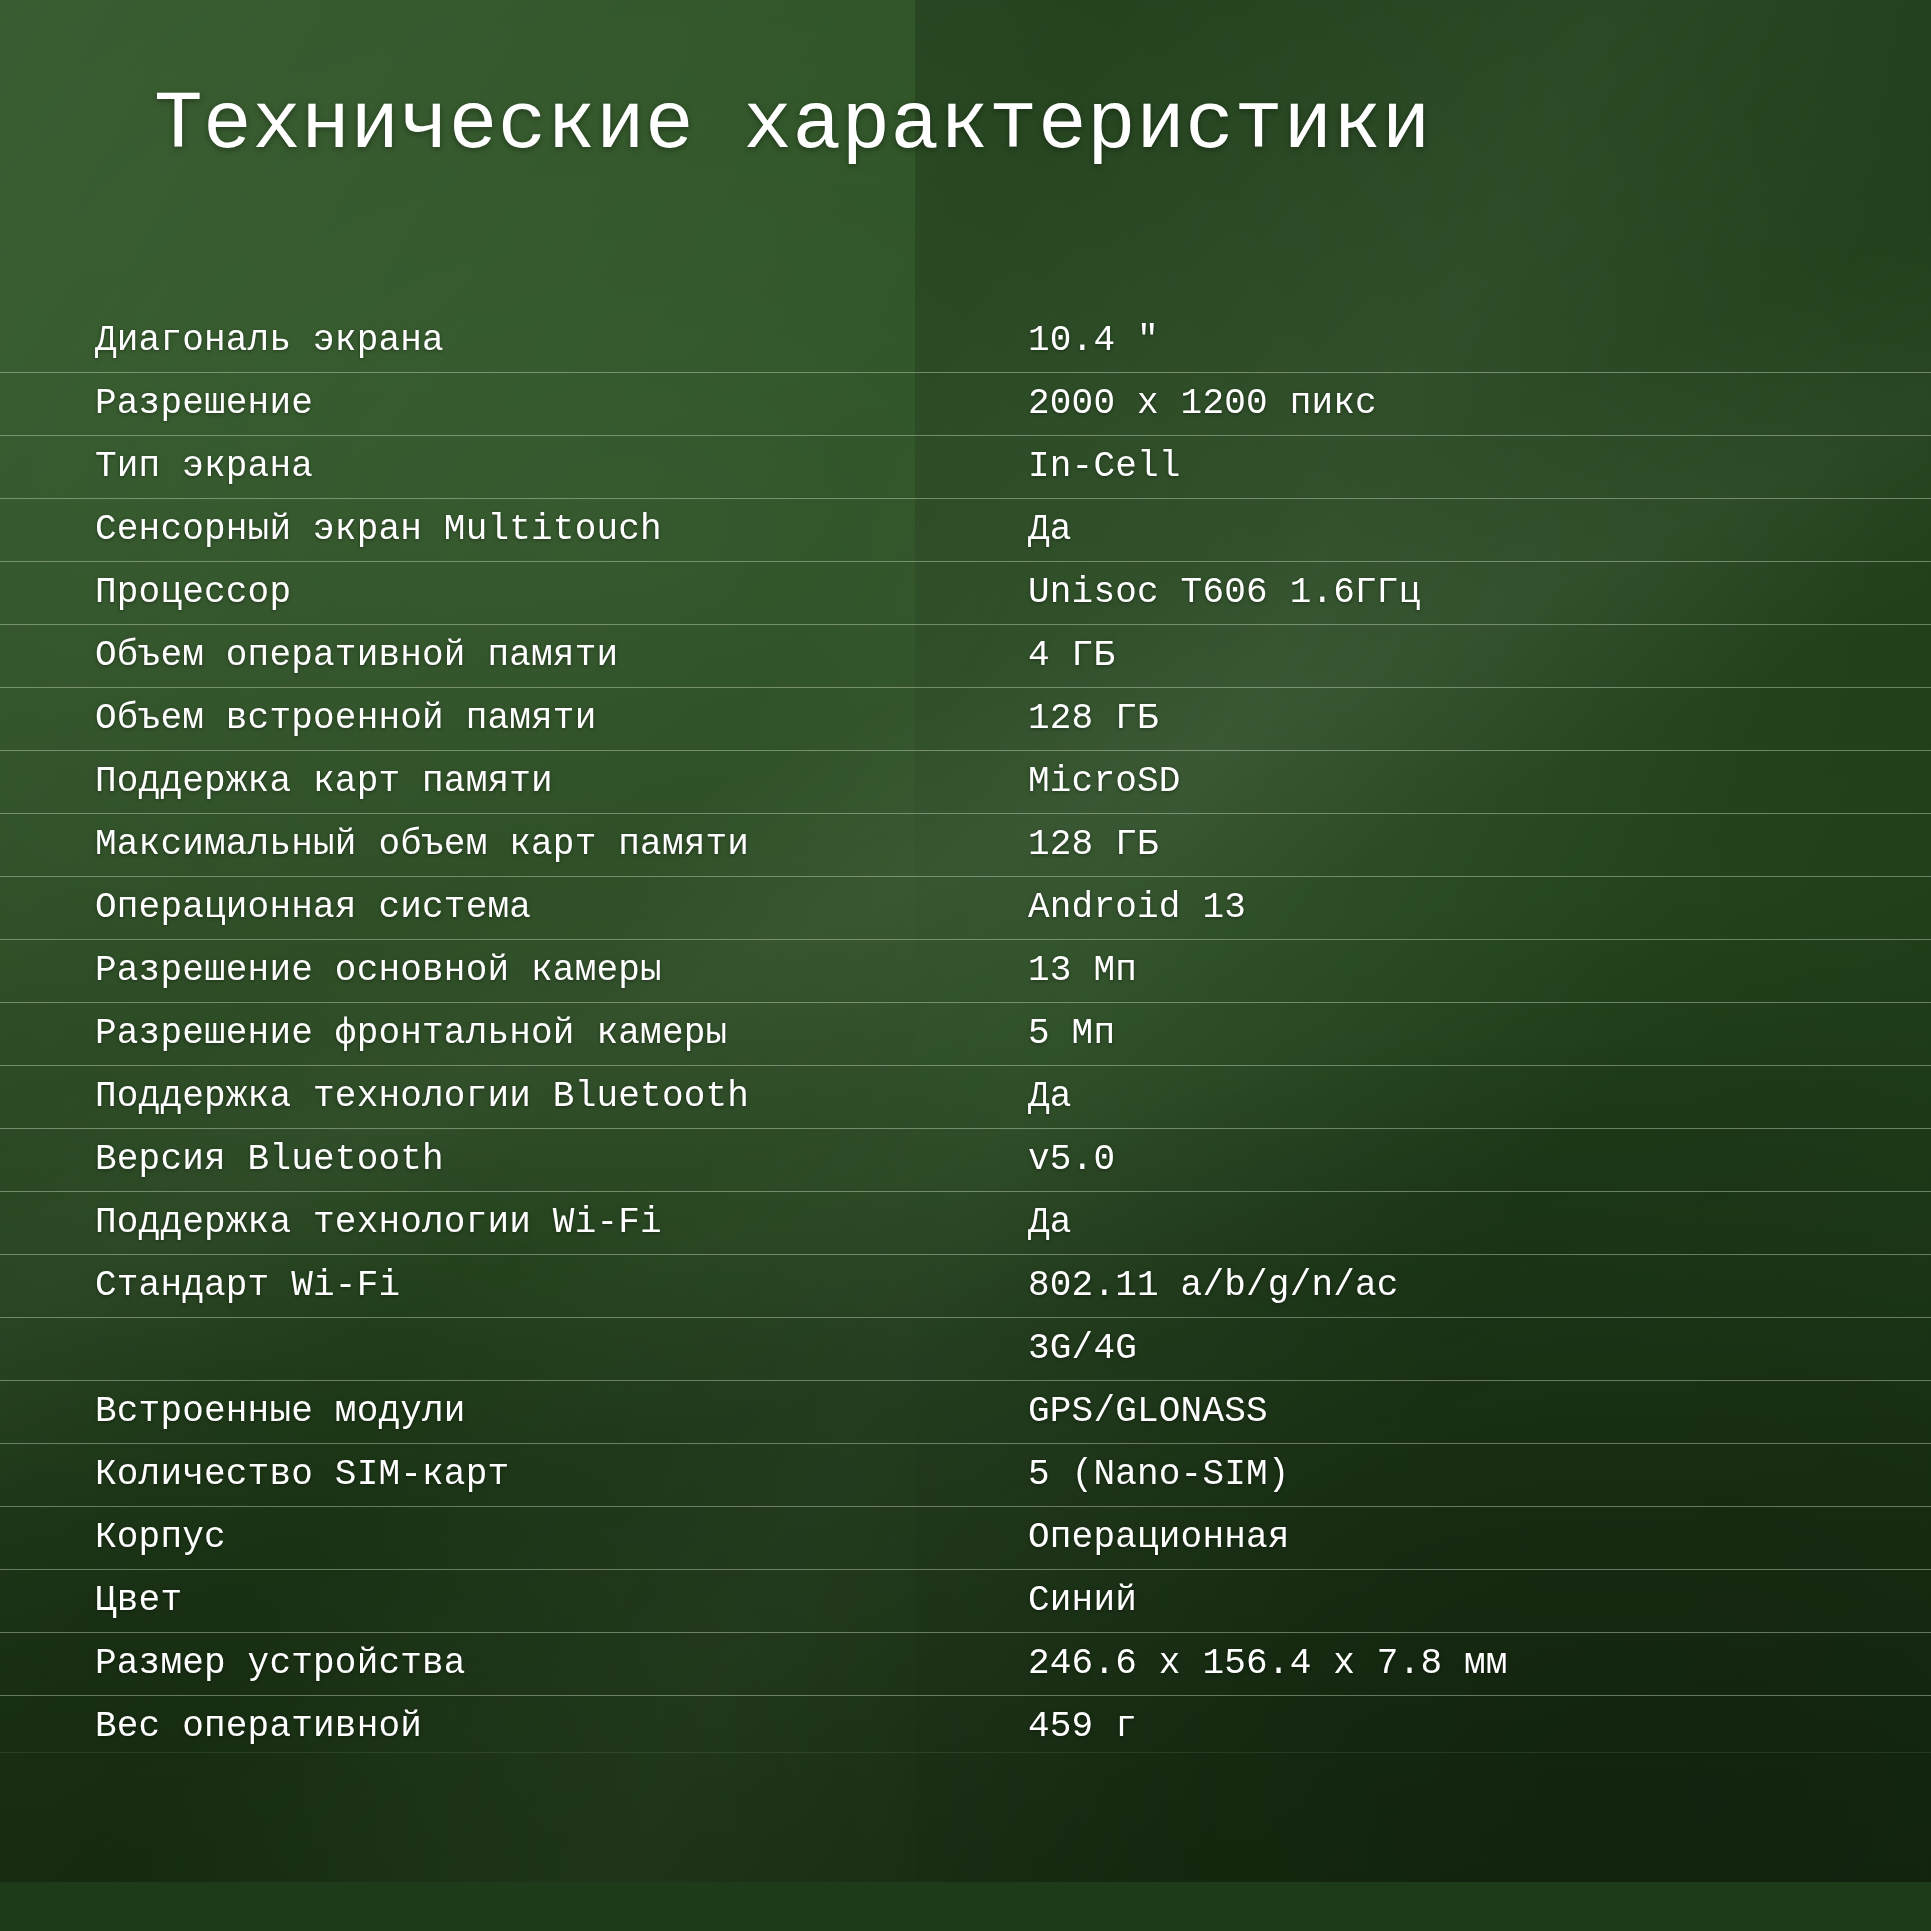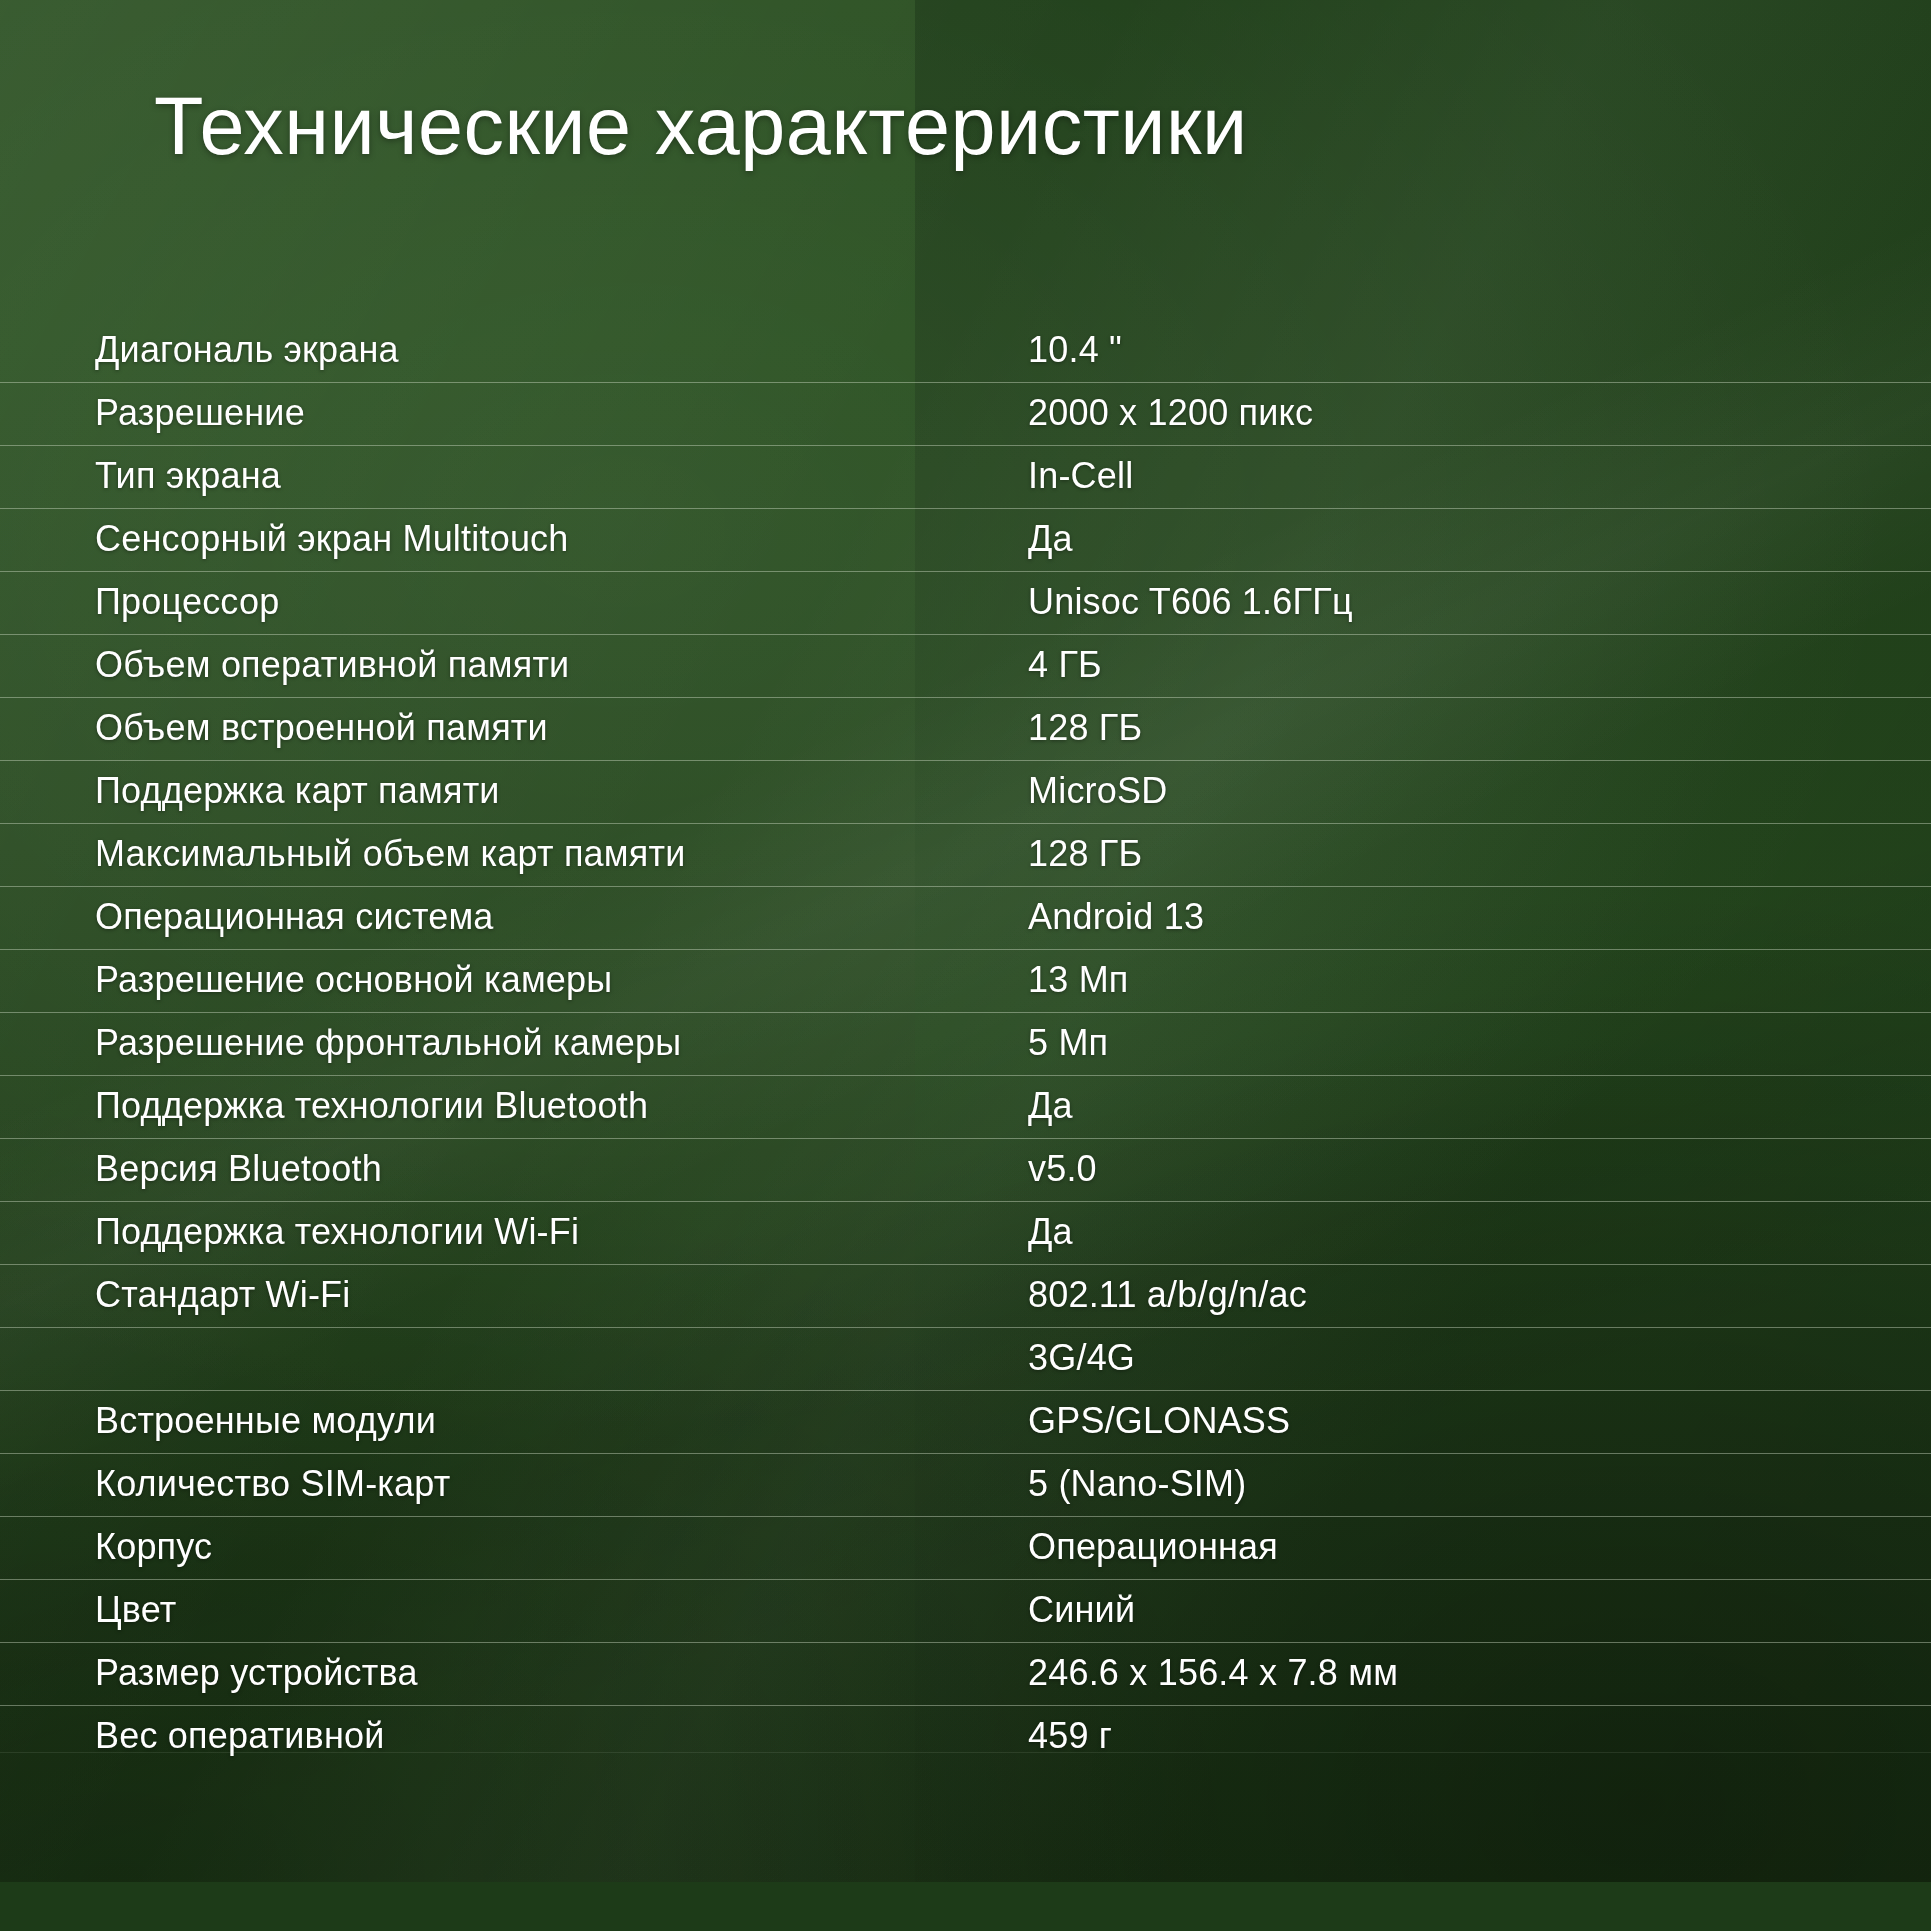--- a/index.html
+++ b/index.html
@@ -5,21 +5,21 @@
   html, body {
     margin: 0;
     padding: 0;
     background: #1d3b18;
   }
   #page {
     position: relative;
     width: 1931px;
     height: 1882px;
     overflow: hidden;
-    font-family: Liberation Sans, sans-serif;
+    font-family: Liberation Mono, monospace;
     background: #6d28d9;
   }
 
   
   .bg-base {
     position: absolute;
     inset: 0;
     background:
       linear-gradient(180deg, #2b5022 0%, #295020 18%, #27491f 45%, #213f1a 72%, #1b3615 100%);
   }
@@ -73,21 +73,21 @@
     letter-spacing: 0.5px;
     color: #ffffff;
     white-space: nowrap;
     text-shadow: 0 1.9px 6.8px rgba(0,0,0,0.35);
   }
 
   
   .table {
     position: absolute;
     left: 0;
-    top: 319px;
+    top: 309px;
     width: 1931px;
   }
   .row {
     position: relative;
     height: 63px;
     box-sizing: border-box;
     border-top: 1px solid rgba(214,226,206,0.42);
   }
   .row:first-child { border-top: none; }
   .cell {

